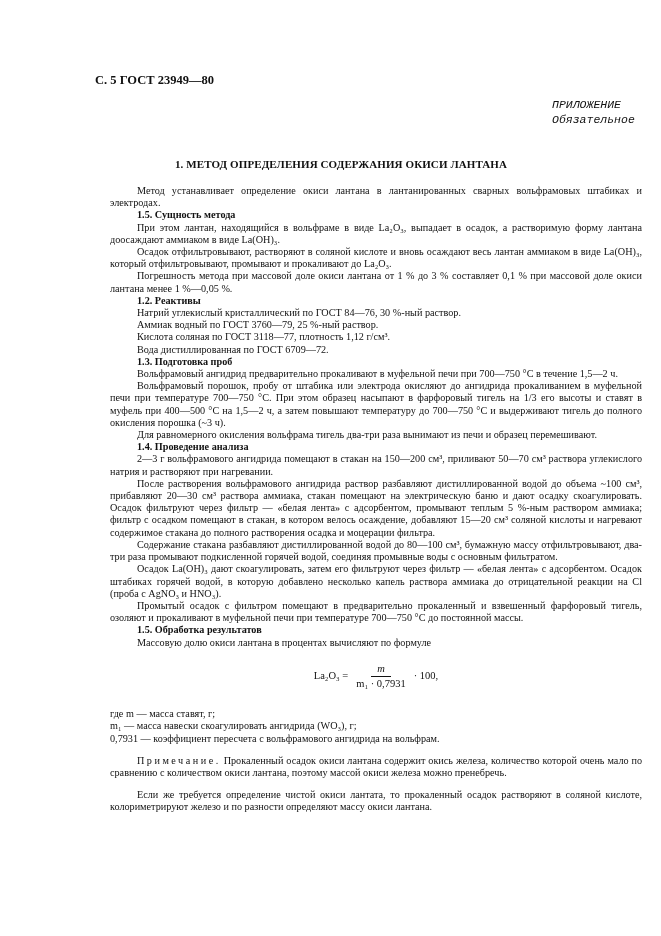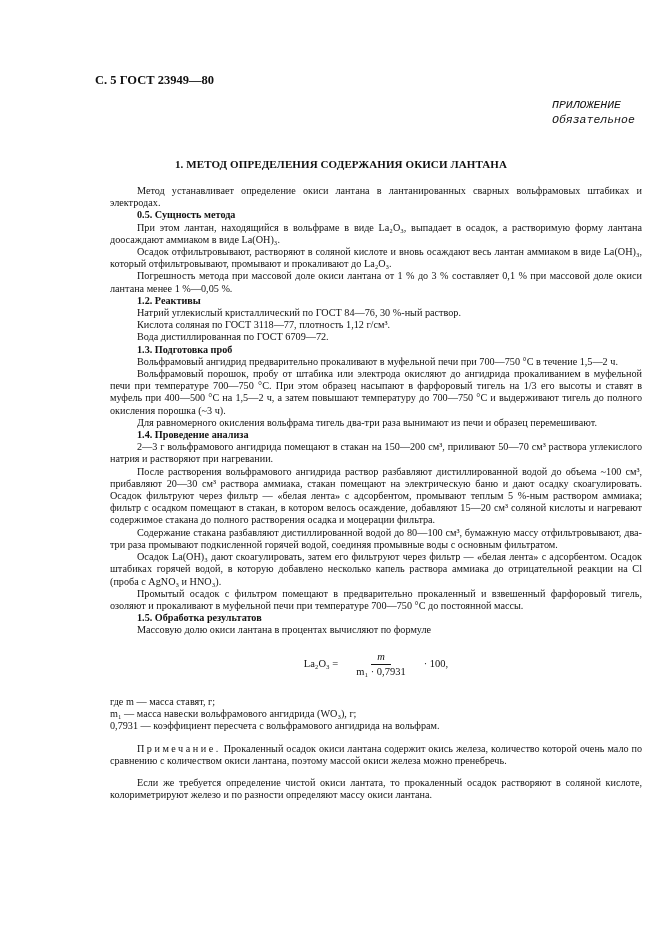--- a/index.html
+++ b/index.html
@@ -4,21 +4,21 @@
 <style>
   html, body { margin: 0; padding: 0; background: #ffffff; }
   body { width: 661px; height: 936px; position: relative; font-family: "Liberation Serif", serif; color: #111; overflow: hidden; }
   .page { position: absolute; left: 0; top: 0; width: 661px; height: 936px; margin-left: 32px; }
   .header { position: absolute; left: 63px; top: 73px; font-size: 12.5px; font-weight: bold; }
   .appendix { position: absolute; left: 520px; top: 97px; font-size: 11.5px; font-style: italic; line-height: 15px; font-family: Liberation Mono, monospace; }
   .title { position: absolute; left: 0; width: 618px; top: 158px; text-align: center; font-size: 11px; font-weight: bold; letter-spacing: 0.1px; }
   .body { position: absolute; left: 78px; top: 185px; width: 532px; font-size: 10.2px; line-height: 12.2px; text-align: justify; }
   .p { text-indent: 27px; margin: 0; }
   .h { margin: 0; padding-left: 27px; font-weight: bold; }
-  .formula { text-align: center; margin: 14px 0 18px 0; font-size: 10.5px; display: flex; justify-content: center; align-items: center; gap: 18px; }
+  .formula { text-align: center; margin: 14px 0 18px 0; font-size: 10.5px; display: flex; justify-content: center; align-items: center; gap: 8px; }
   .frac { display: inline-flex; flex-direction: column; align-items: center; vertical-align: middle; }
   .frac .num { border-bottom: 1px solid #111; padding: 0 6px 1px 6px; font-style: italic; }
   .frac .den { padding-top: 1px; }
   .legend { margin: 0; }
   .note { margin-top: 10px; }
   .spaced { letter-spacing: 2.5px; }
 </style>
 </head>
 <body>
 
@@ -28,27 +28,28 @@
   <div class="appendix">
     <div>ПРИЛОЖЕНИЕ</div>
     <div>Обязательное</div>
   </div>
 
   <div class="title">1.  МЕТОД ОПРЕДЕЛЕНИЯ СОДЕРЖАНИЯ ОКИСИ ЛАНТАНА</div>
 
   <div class="body">
     <p class="p">Метод устанавливает определение окиси лантана в лантанированных сварных вольфрамовых штабиках и электродах.</p>
 
-    <p class="h">0.5.  Сущность метода</p>
+    <p class="h">1.5.  Сущность метода</p>
     <p class="p">При этом лантан, находящийся в вольфраме в виде La₂O₃, выпадает в осадок, а растворимую форму лантана доосаждают аммиаком в виде La(OH)₃.</p>
     <p class="p">Осадок отфильтровывают, растворяют в соляной кислоте и вновь осаждают весь лантан аммиаком в виде La(OH)₃, который отфильтровывают, промывают и прокаливают до La₂O₃.</p>
     <p class="p">Погрешность метода при массовой доле окиси лантана от 1 % до 3 % составляет 0,1 % при массовой доле окиси лантана менее 1 %—0,05 %.</p>
 
     <p class="h">1.2.  Реактивы</p>
     <p class="p">Натрий углекислый кристаллический по ГОСТ 84—76, 30 %-ный раствор.</p>
+    <p class="p">Аммиак водный по ГОСТ 3760—79, 25 %-ный раствор.</p>
     <p class="p">Кислота соляная по ГОСТ 3118—77, плотность 1,12 г/см³.</p>
     <p class="p">Вода дистиллированная по ГОСТ 6709—72.</p>
 
     <p class="h">1.3.  Подготовка проб</p>
     <p class="p">Вольфрамовый ангидрид предварительно прокаливают в муфельной печи при 700—750 °С в течение 1,5—2 ч.</p>
     <p class="p">Вольфрамовый порошок, пробу от штабика или электрода окисляют до ангидрида прокаливанием в муфельной печи при температуре 700—750 °С. При этом образец насыпают в фарфоровый тигель на 1/3 его высоты и ставят в муфель при 400—500 °С на 1,5—2 ч, а затем повышают температуру до 700—750 °С и выдерживают тигель до полного окисления порошка (~3 ч).</p>
     <p class="p">Для равномерного окисления вольфрама тигель два-три раза вынимают из печи и образец перемешивают.</p>
 
     <p class="h">1.4.  Проведение анализа</p>
     <p class="p">2—3 г вольфрамового ангидрида помещают в стакан на 150—200 см³, приливают 50—70 см³ раствора углекислого натрия и растворяют при нагревании.</p>
@@ -63,20 +64,20 @@
     <div class="formula">
       <span>La₂O₃ =</span>
       <span class="frac">
         <span class="num">m</span>
         <span class="den">m₁ · 0,7931</span>
       </span>
       <span>· 100,</span>
     </div>
 
     <p class="legend">где  m — масса ставят, г;</p>
-    <p class="legend ind">m₁ — масса навески вольфрамового ангидрида (WO₃), г;</p>
+    <p class="legend ind">m₁ — масса навески скоагулировать ангидрида (WO₃), г;</p>
     <p class="legend">0,7931 — коэффициент пересчета с вольфрамового ангидрида на вольфрам.</p>
 
     <p class="p note"><span class="spaced">Примечание.</span> <span>Прокаленный осадок окиси лантана содержит окись железа, количество которой очень мало по сравнению с количеством окиси лантана, поэтому массой окиси железа можно пренебречь.</span></p>
 
     <p class="p note">Если же требуется определение чистой окиси лантата, то прокаленный осадок растворяют в соляной кислоте, колориметрируют железо и по разности определяют массу окиси лантана.</p>
   </div>
 </div>
 
 </body></html>

